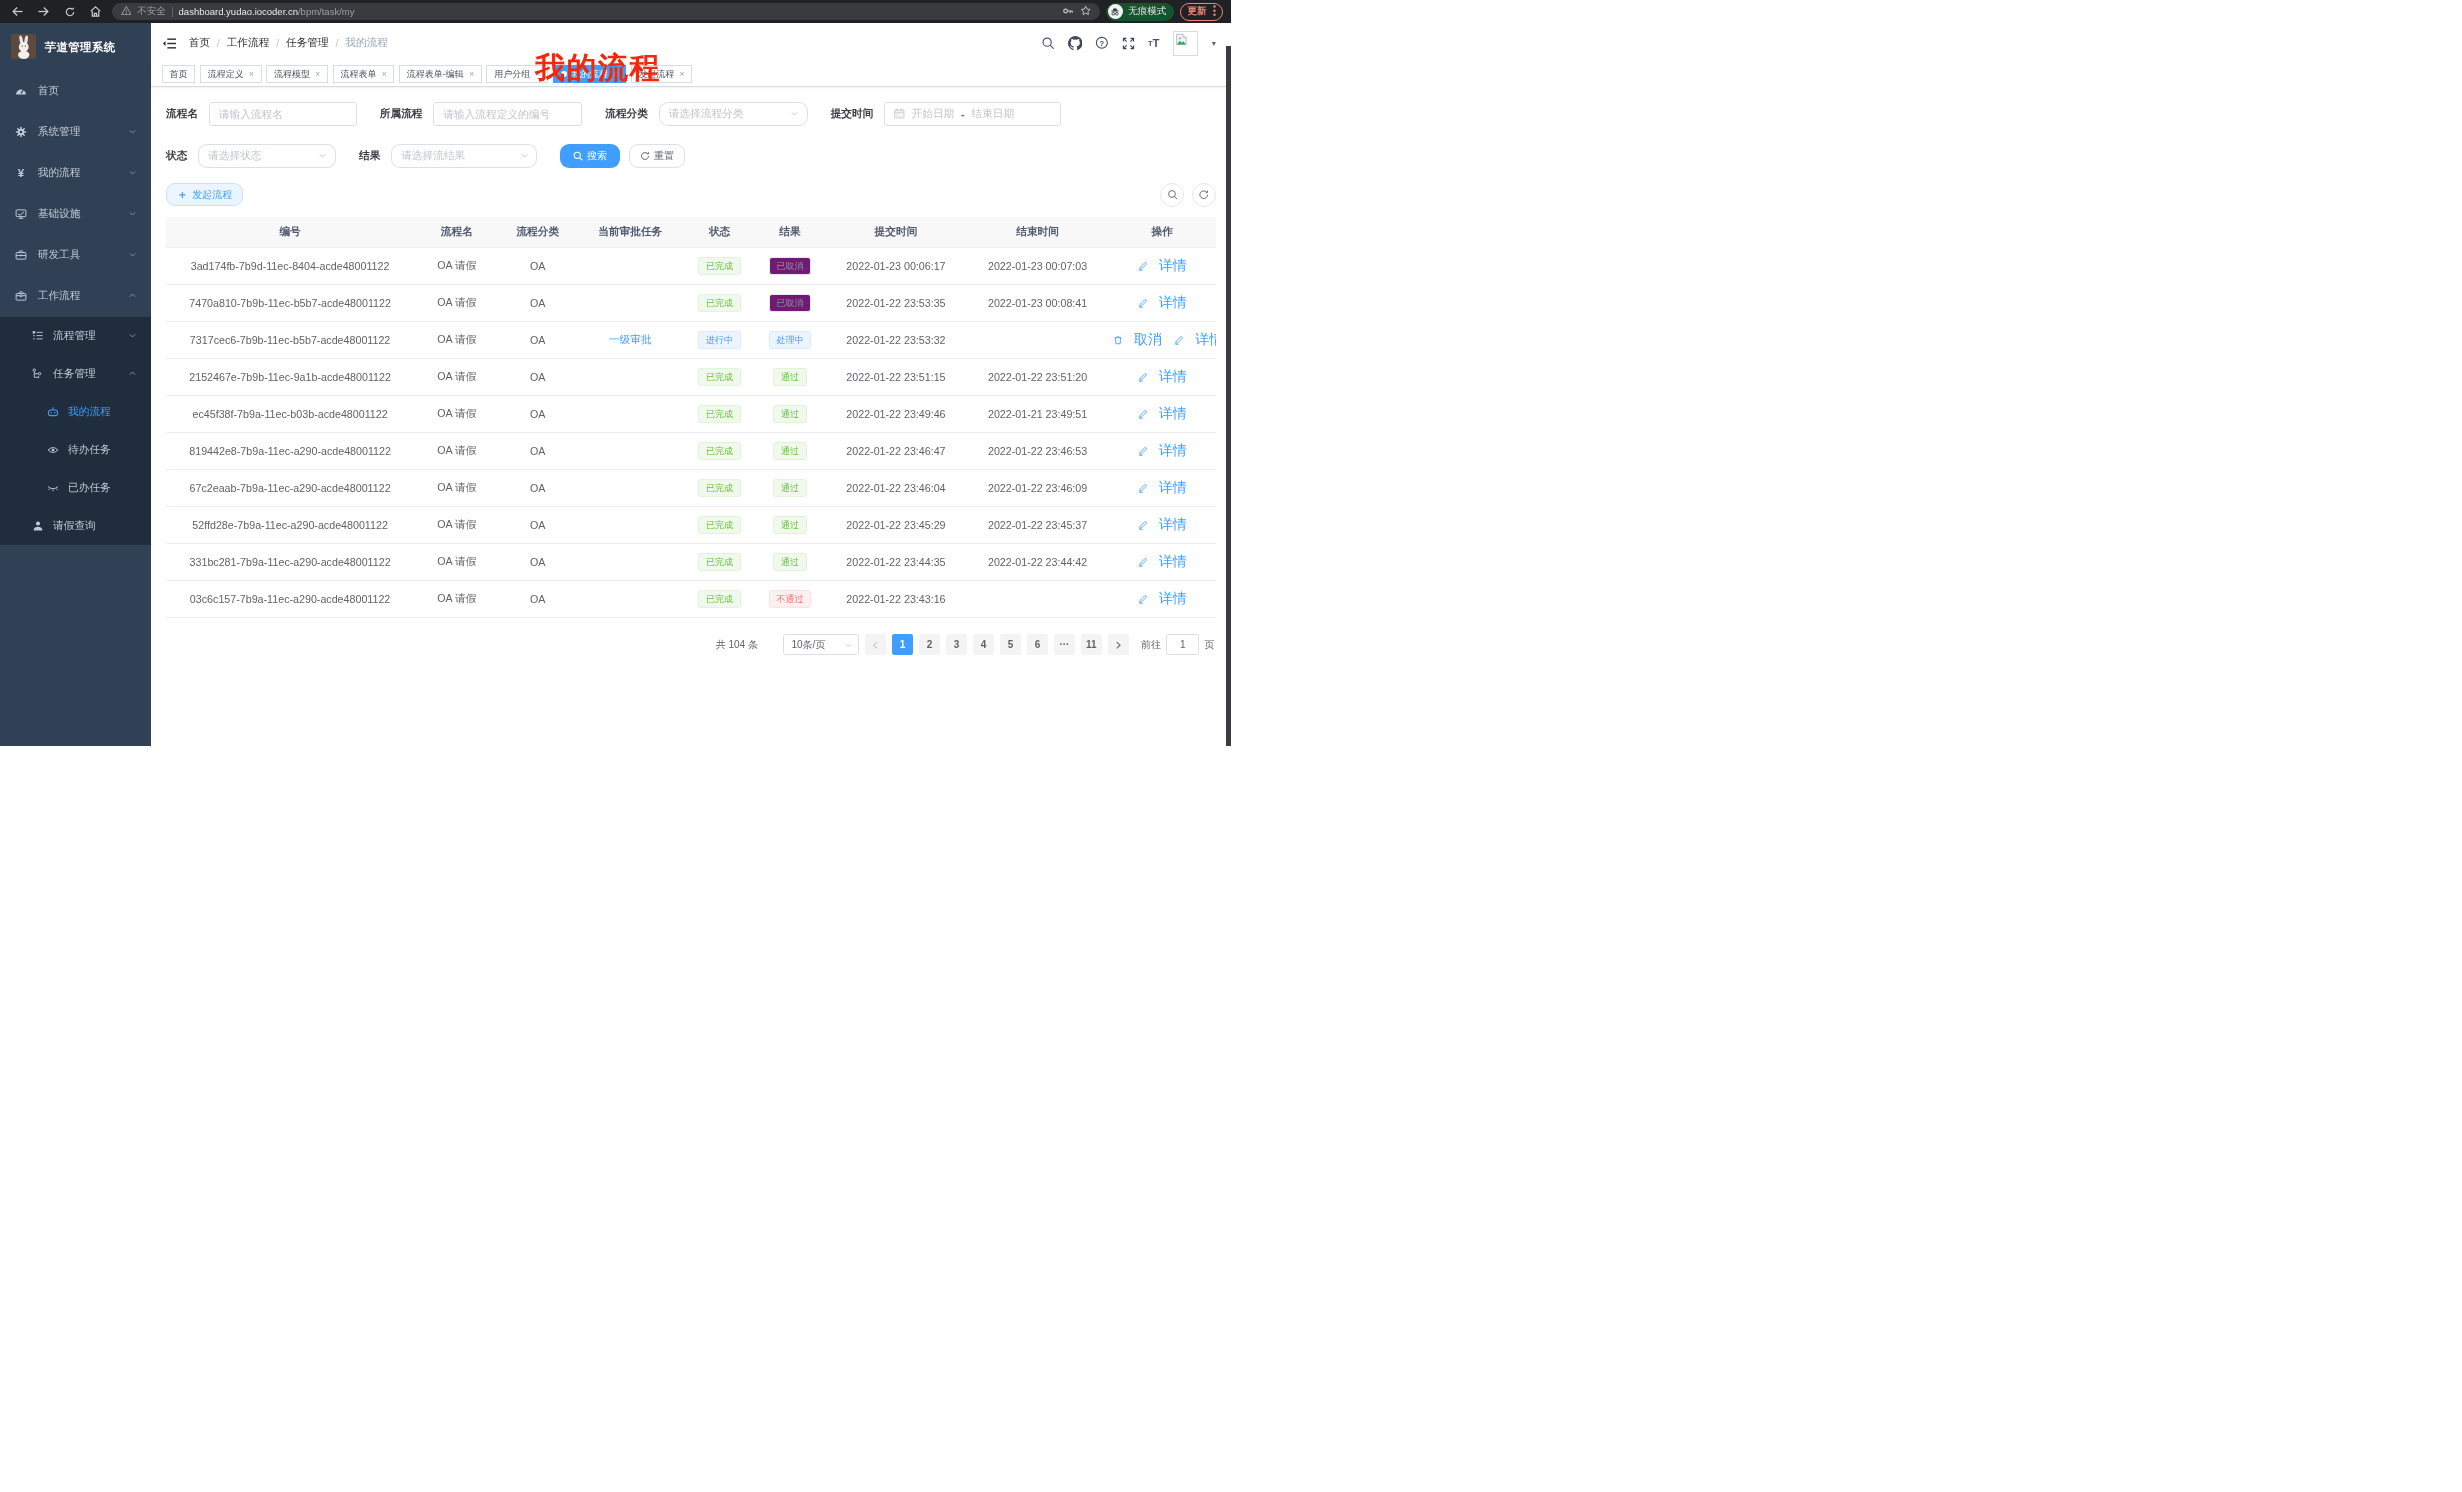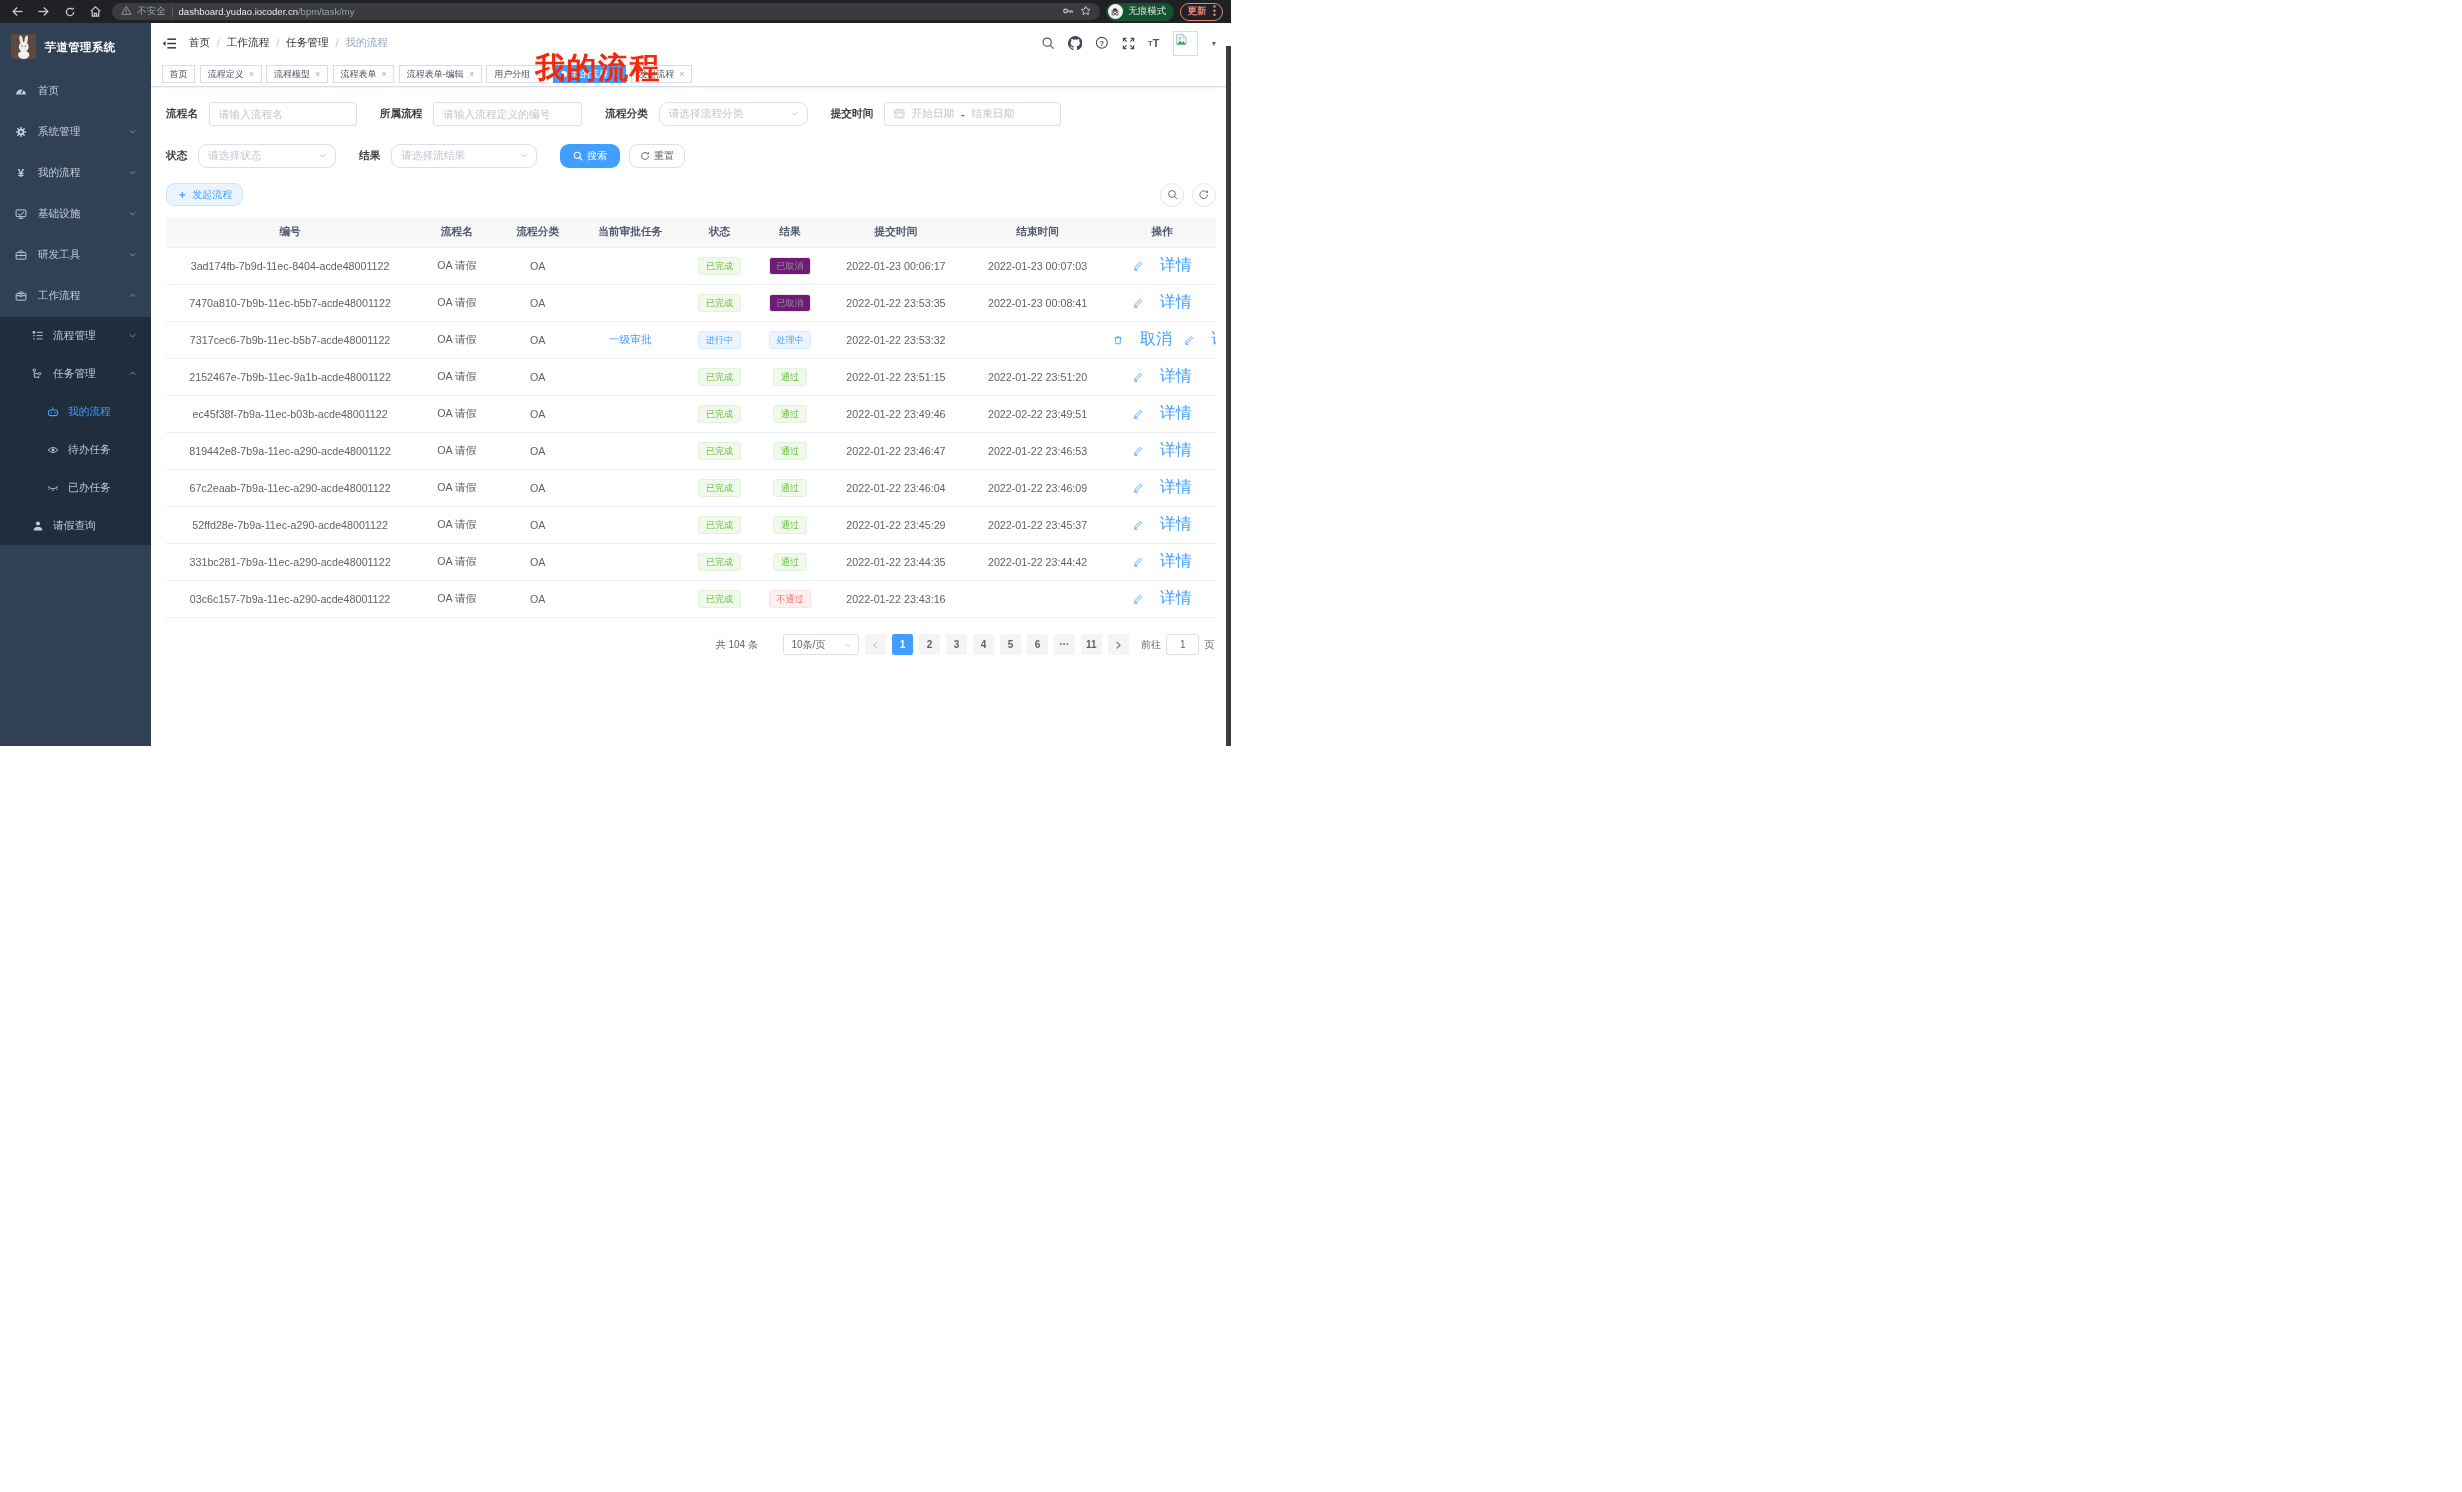--- a/index.html
+++ b/index.html
@@ -88,21 +88,21 @@
 
   table{width:100%;border-collapse:collapse;table-layout:fixed;font-size:10.7px;}
   thead th{background:#f8f8f9;height:30px;font-weight:700;color:#515a6e;border-bottom:0.8px solid #ebeef5;text-align:center;overflow:hidden;}
   tbody td{height:37px;border-bottom:0.8px solid #ebeef5;color:#606266;text-align:center;overflow:hidden;white-space:nowrap;}
   .tag{display:inline-block;padding:0 6.8px;height:18px;line-height:16.7px;border:0.8px solid;border-radius:3px;font-size:9px;}
   .tag-success{color:#67c23a;background:#f0f9eb;border-color:#e1f3d8;}
   .tag-info{color:#909399;background:#701a75;border-color:#e9e9eb;}
   .tag-primary{color:#409eff;background:#ecf5ff;border-color:#d9ecff;}
   .tag-danger{color:#f56c6c;background:#fef0f0;border-color:#fde2e2;}
   .link{color:#409eff;cursor:pointer;}
-  .act{color:#409eff;font-size:16px;display:inline-flex;align-items:center;gap:17px;cursor:pointer;margin:0 4.6px;white-space:nowrap;justify-content:center;}
+  .act{color:#409eff;font-size:14px;display:inline-flex;align-items:center;gap:11px;cursor:pointer;margin:0 4.6px;white-space:nowrap;justify-content:center;}
 
   .pagination{display:flex;align-items:center;justify-content:flex-end;gap:6px;margin:16.7px 1.5px 0 0;font-size:10px;color:#606266;}
   .pg-total{margin-right:19px;}
   .pg-size{width:76px;height:21px;border:0.8px solid #dcdfe6;border-radius:2.3px;display:flex;align-items:center;justify-content:space-between;padding:0 6px 0 7.6px;color:#606266;cursor:pointer;}
   .pg-btn{min-width:21px;height:21px;border-radius:2.3px;background:#f4f4f5;display:flex;align-items:center;justify-content:center;font-weight:700;cursor:pointer;}
   .pg-btn.disabled{color:#c0c4cc;cursor:default;}
   .pg-page{min-width:21px;height:21px;border-radius:2.3px;background:#f4f4f5;display:flex;align-items:center;justify-content:center;font-weight:700;cursor:pointer;}
   .pg-page.active{background:#409eff;color:#fff;}
   .pg-goto{display:flex;align-items:center;gap:5.3px;margin-left:6px;}
   .pg-input{width:33px;height:21px;border:0.8px solid #dcdfe6;border-radius:2.3px;text-align:center;font-size:10px;color:#606266;outline:none;}
@@ -658,21 +658,21 @@
                 </span></td>
           </tr>
           <tr>
             <td><span>ec45f38f-7b9a-11ec-b03b-acde48001122</span></td>
             <td><span>OA 请假</span></td>
             <td><span>OA</span></td>
             <td><span></span></td>
             <td><span class="tag tag-success">已完成</span></td>
             <td><span class="tag tag-success">通过</span></td>
             <td><span>2022-01-22 23:49:46</span></td>
-            <td><span>2022-02-22 23:49:51</span></td>
+            <td><span>2022-01-21 23:49:51</span></td>
             <td><span class="act">
                   <svg viewBox="0 0 14 14" width="10" height="10">
                     <path d="M2.2 11.8l.9-3L10 1.9l2.1 2.1-6.9 6.9z" fill="none" stroke="#409eff" stroke-width="1.2"></path>
                     <line x1="2" y1="13" x2="6.5" y2="13" stroke="#409eff" stroke-width="1.2"></line>
                   </svg>
                   <span>详情</span>
                 </span></td>
           </tr>
           <tr>
             <td><span>819442e8-7b9a-11ec-a290-acde48001122</span></td>

